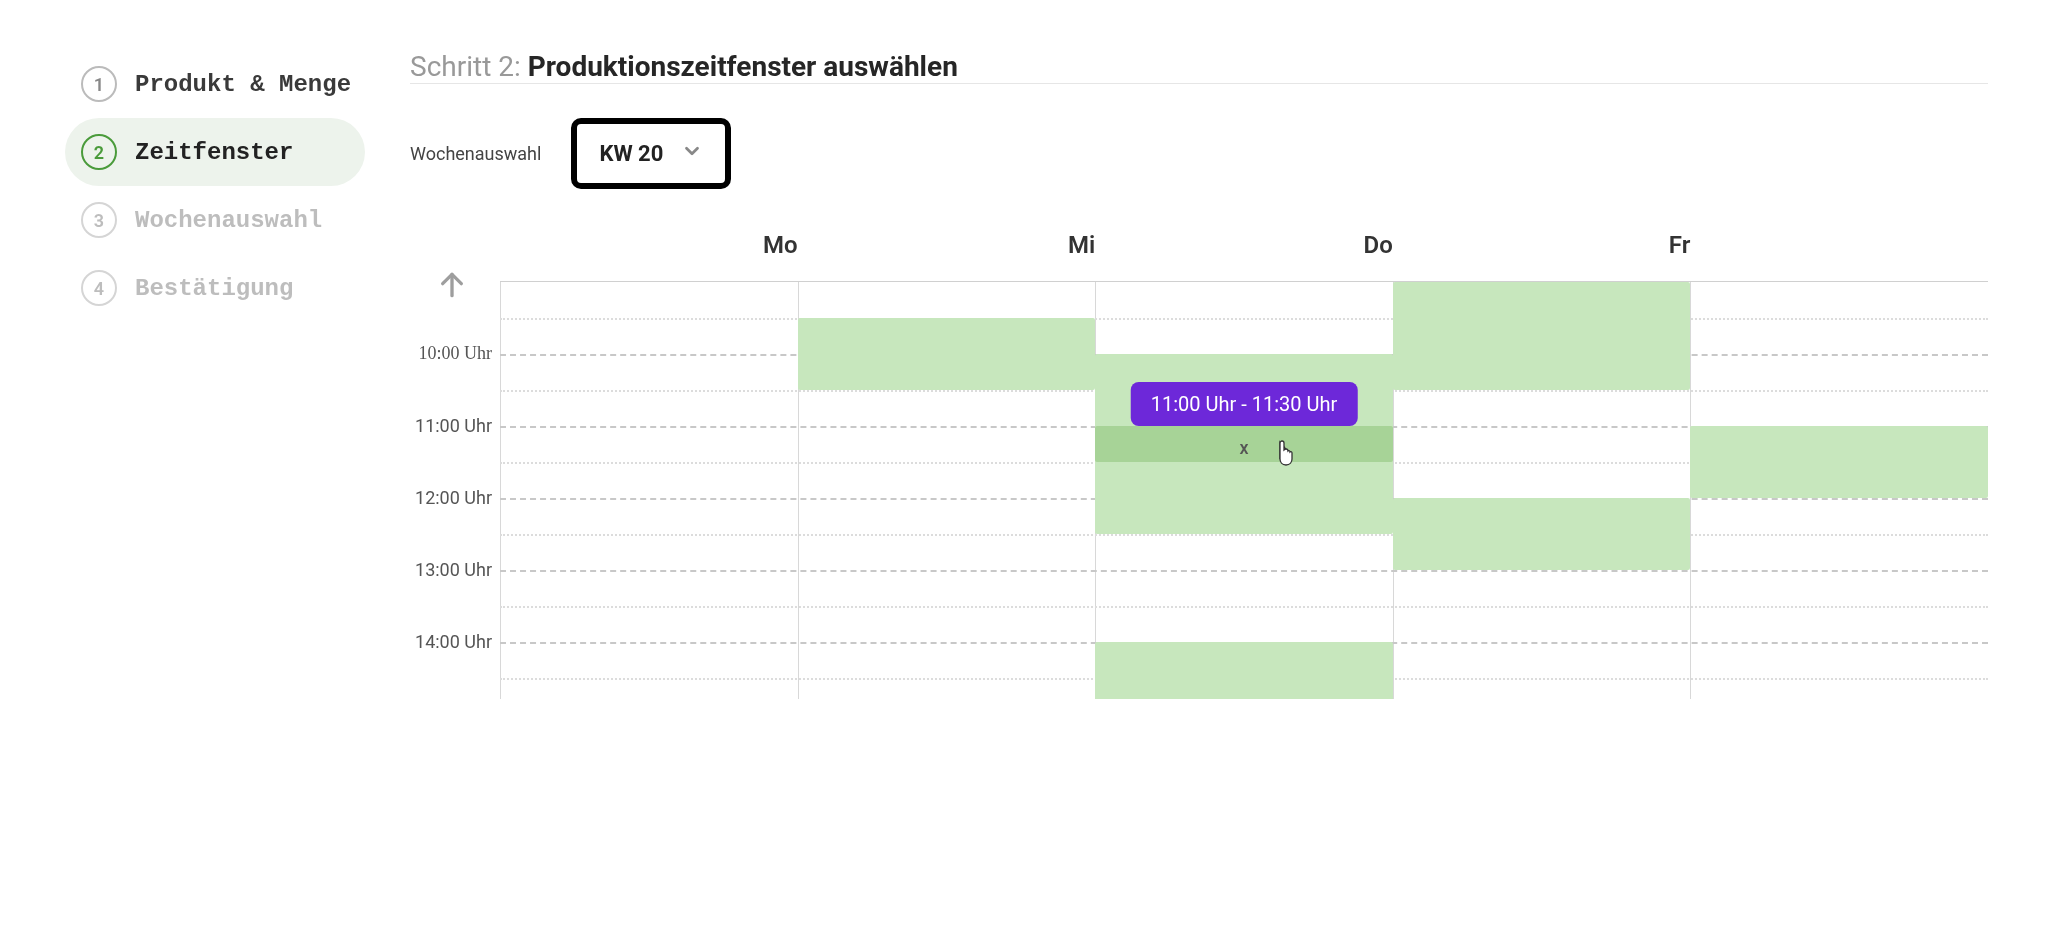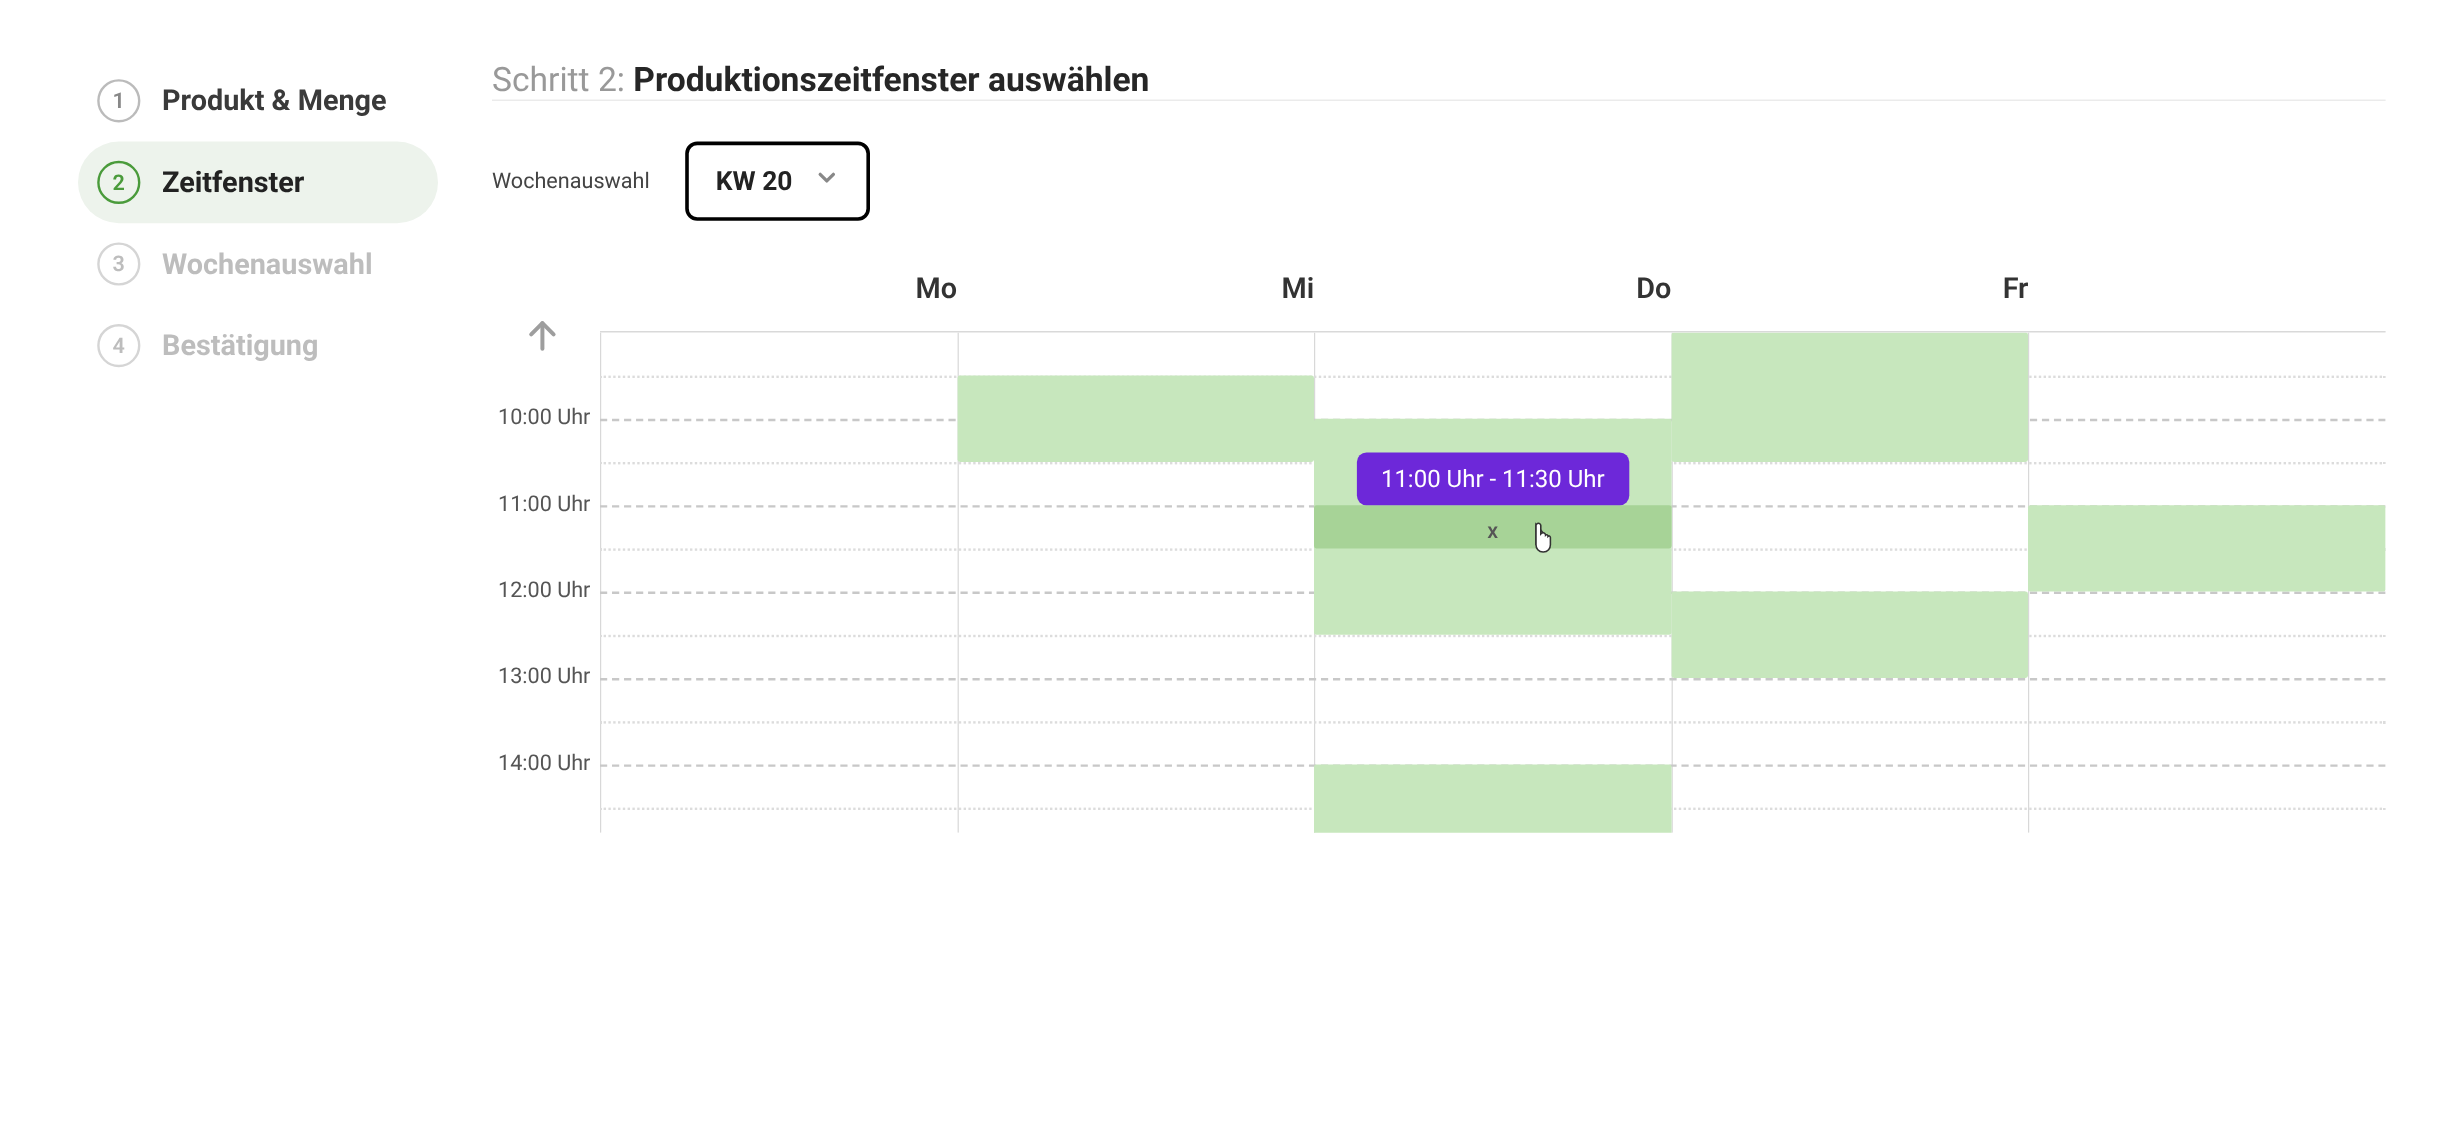--- a/index.html
+++ b/index.html
@@ -1,32 +1,32 @@
 <!DOCTYPE html>
 <html><head>
 <meta charset="utf-8">
 <style>
   * { box-sizing: border-box; margin: 0; padding: 0; }
   html, body { width: 2048px; height: 940px; font-family: -apple-system, BlinkMacSystemFont, "Segoe UI", Roboto, Helvetica, Arial, sans-serif; background: #fff; color: #222; }
   .root { display: flex; padding: 50px 60px 0 65px; }
   .sidebar { width: 300px; flex: none; }
   .side-item { display: flex; align-items: center; gap: 18px; height: 68px; border-radius: 34px; padding-left: 16px; }
   .side-badge { width: 36px; height: 36px; border-radius: 50%; border: 2px solid #d5d5d5; display: flex; align-items: center; justify-content: center; font-size: 18px; font-weight: 600; color: #bdbdbd; }
-  .side-label { font-size: 24px; font-weight: 700; color: #bdbdbd; }
+  .side-label { font-size: 24px; font-weight: 700; color: #bdbdbd; font-family: Liberation Mono, monospace; }
   .side-item.done .side-badge { border-color: #bbb; color: #888; }
   .side-item.done .side-label { color: #3a3a3a; }
   .side-item.active { background: #edf3ec; }
   .side-item.active .side-badge { border-color: #4a9b3b; color: #4a9b3b; }
   .side-item.active .side-label { color: #222; }
   .main { flex: 1; padding-left: 45px; }
   .heading { font-size: 28px; font-weight: 400; color: #999; border-bottom: 1px solid #e6e6e6; }
   .heading .strong { color: #262626; font-weight: 700; }
   .week-row { display: flex; align-items: center; gap: 30px; margin-top: 34px; }
   .week-label { font-size: 18px; color: #444; }
-  .week-select { border: 3px solid #000000; border-radius: 10px; padding: 16px 22px; display: flex; align-items: center; gap: 18px; font-size: 22px; font-weight: 700; color: #222; cursor: pointer; }
+  .week-select { border: 6px solid #000000; border-radius: 10px; padding: 16px 22px; display: flex; align-items: center; gap: 18px; font-size: 22px; font-weight: 700; color: #222; cursor: pointer; }
   .week-select svg { width: 22px; height: 22px; }
   .calendar { margin-top: 42px; position: relative; }
   .cal-header { display: grid; grid-template-columns: 90px repeat(5, 1fr); }
   .cal-day { text-align: right; font-size: 24px; font-weight: 600; color: #333; padding-bottom: 22px; }
   .cal-body { position: relative; display: flex; }
   .time-col { width: 90px; flex: none; position: relative; }
   .scroll-up { position: absolute; top: -12px; left: 26px; cursor: pointer; }
   .scroll-up svg { width: 32px; height: 32px; stroke: #9e9e9e; }
   .time-label { position: absolute; right: 8px; font-size: 18px; color: #555; transform: translateY(-50%); white-space: nowrap; }
   .grid { position: relative; flex: 1; border-top: 1px solid #d0d0d0; overflow: hidden; }
@@ -89,21 +89,21 @@
         <div class="cal-day">Fr</div>
       </div>
       <div class="cal-body" id="cal-body">
         <div class="time-col" id="time-col" style="height: 417.6px;">
           <div class="scroll-up">
             <svg viewBox="0 0 24 24" fill="none" stroke-width="2.5" stroke-linecap="round" stroke-linejoin="round">
                 <line x1="12" y1="20" x2="12" y2="4"></line>
                 <polyline points="5 11 12 4 19 11"></polyline>
               </svg>
           </div>
-        <div class="time-label" style="top: 72px;">10:00 Uhr</div>
+        <div class="time-label" style="top: 72px; font-family: Liberation Serif, serif;">10:00 Uhr</div>
             <div class="time-label" style="top: 144px;">11:00 Uhr</div>
             <div class="time-label" style="top: 216px;">12:00 Uhr</div>
             <div class="time-label" style="top: 288px;">13:00 Uhr</div>
             <div class="time-label" style="top: 360px;">14:00 Uhr</div>
           </div>
         <div class="grid" id="grid" style="height: 417.6px;">
             <div class="vline" style="left: 0%;"></div>
             <div class="vline" style="left: 20%;"></div>
             <div class="vline" style="left: 40%;"></div>
             <div class="vline" style="left: 60%;"></div>

